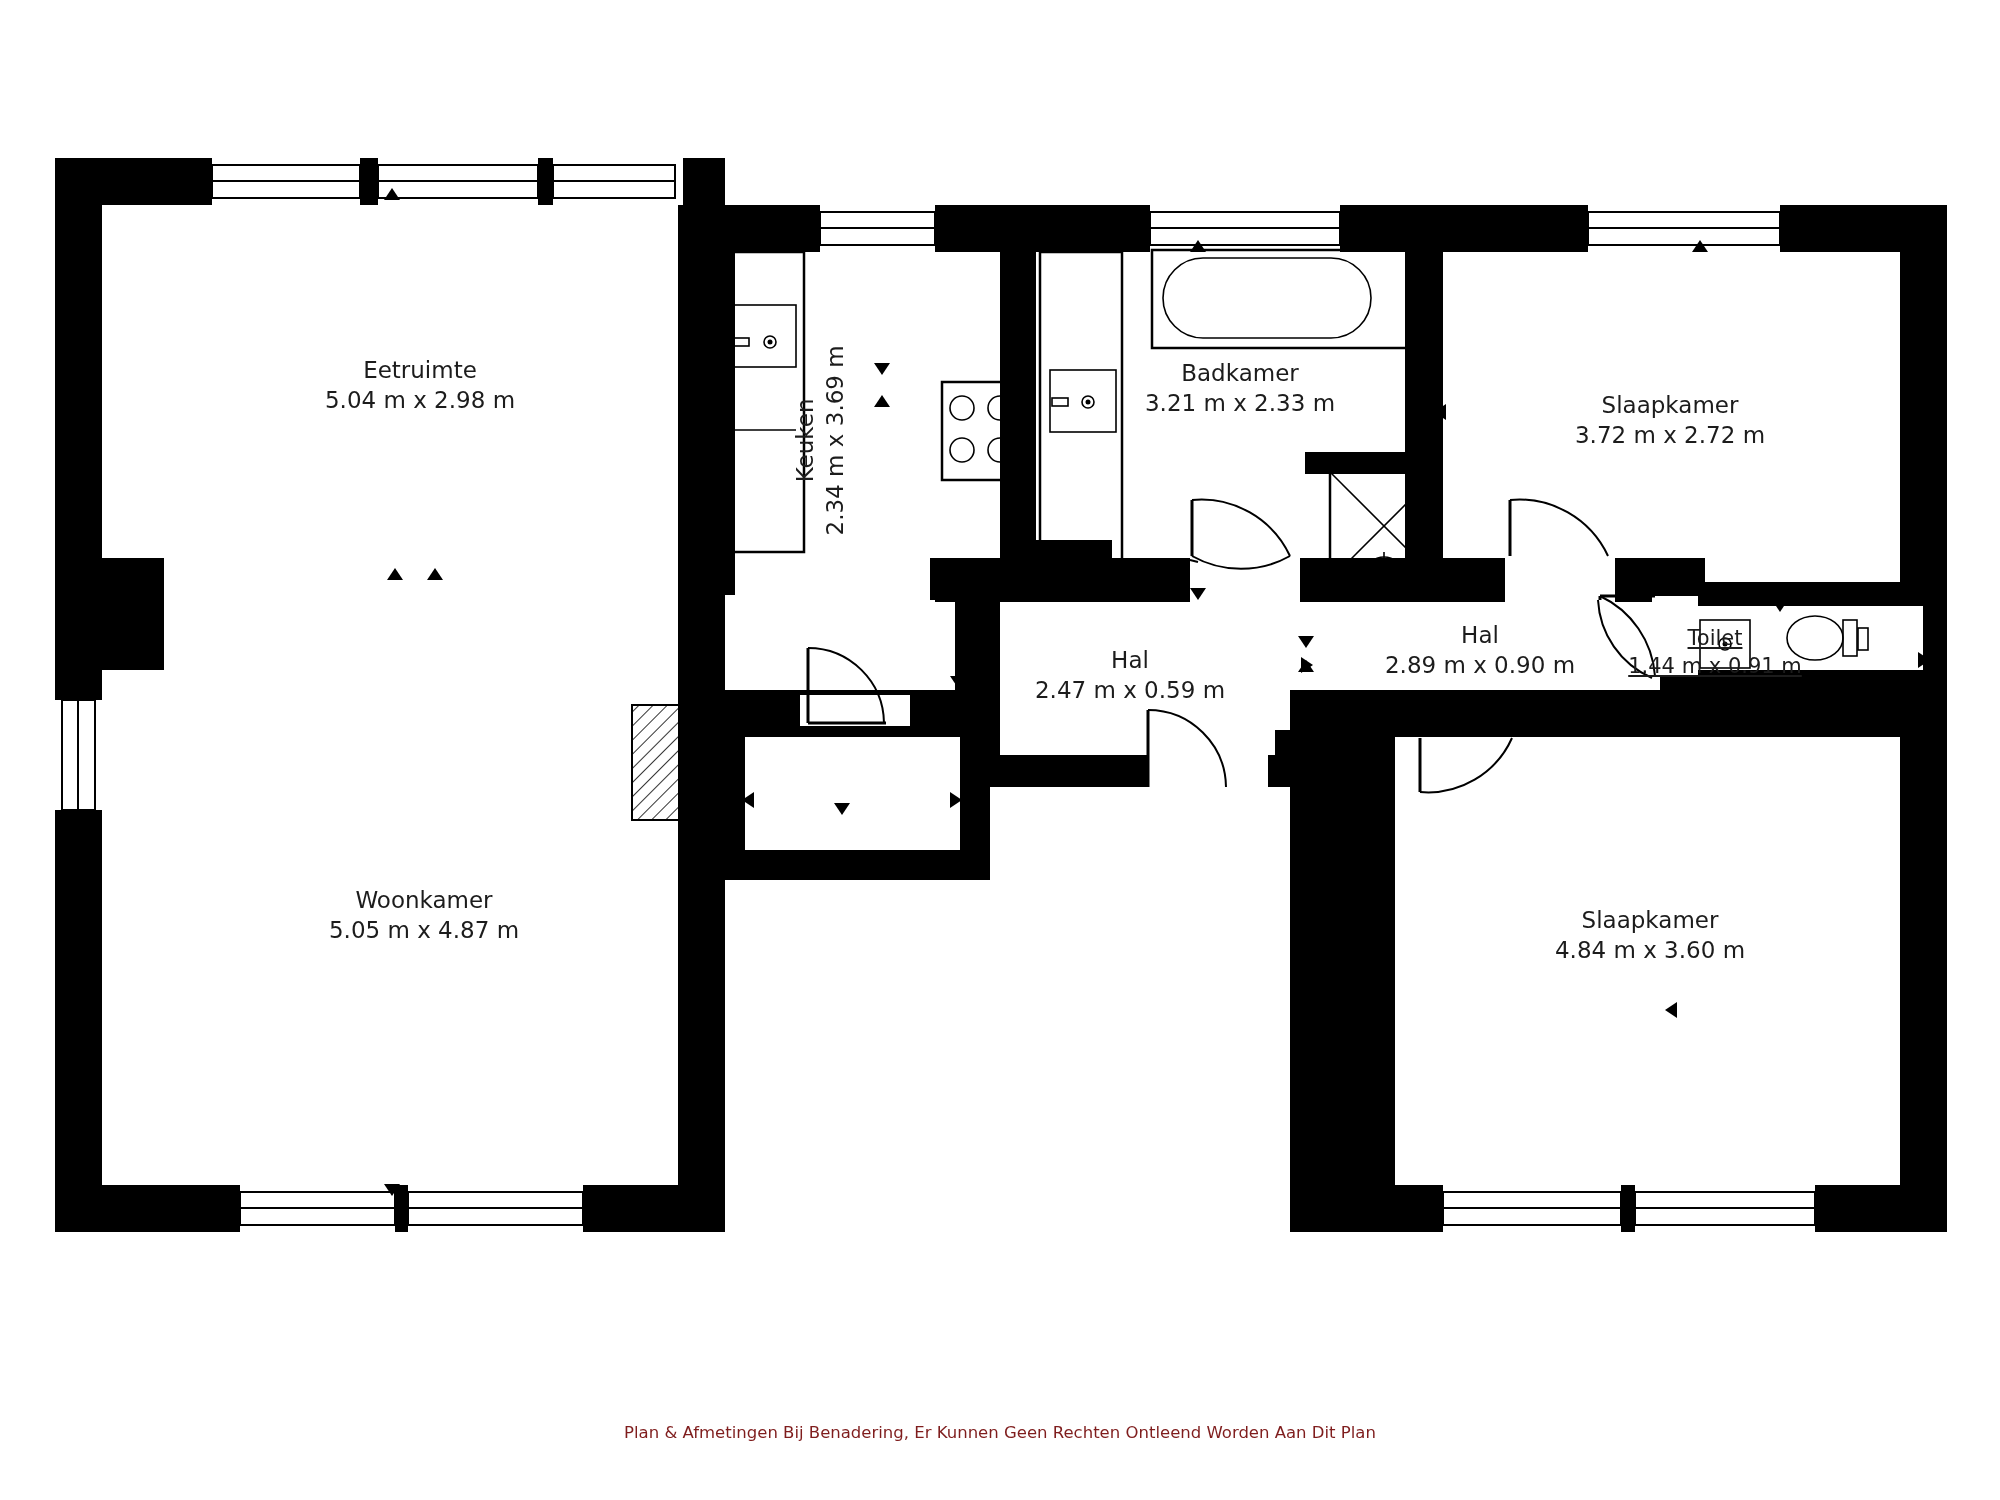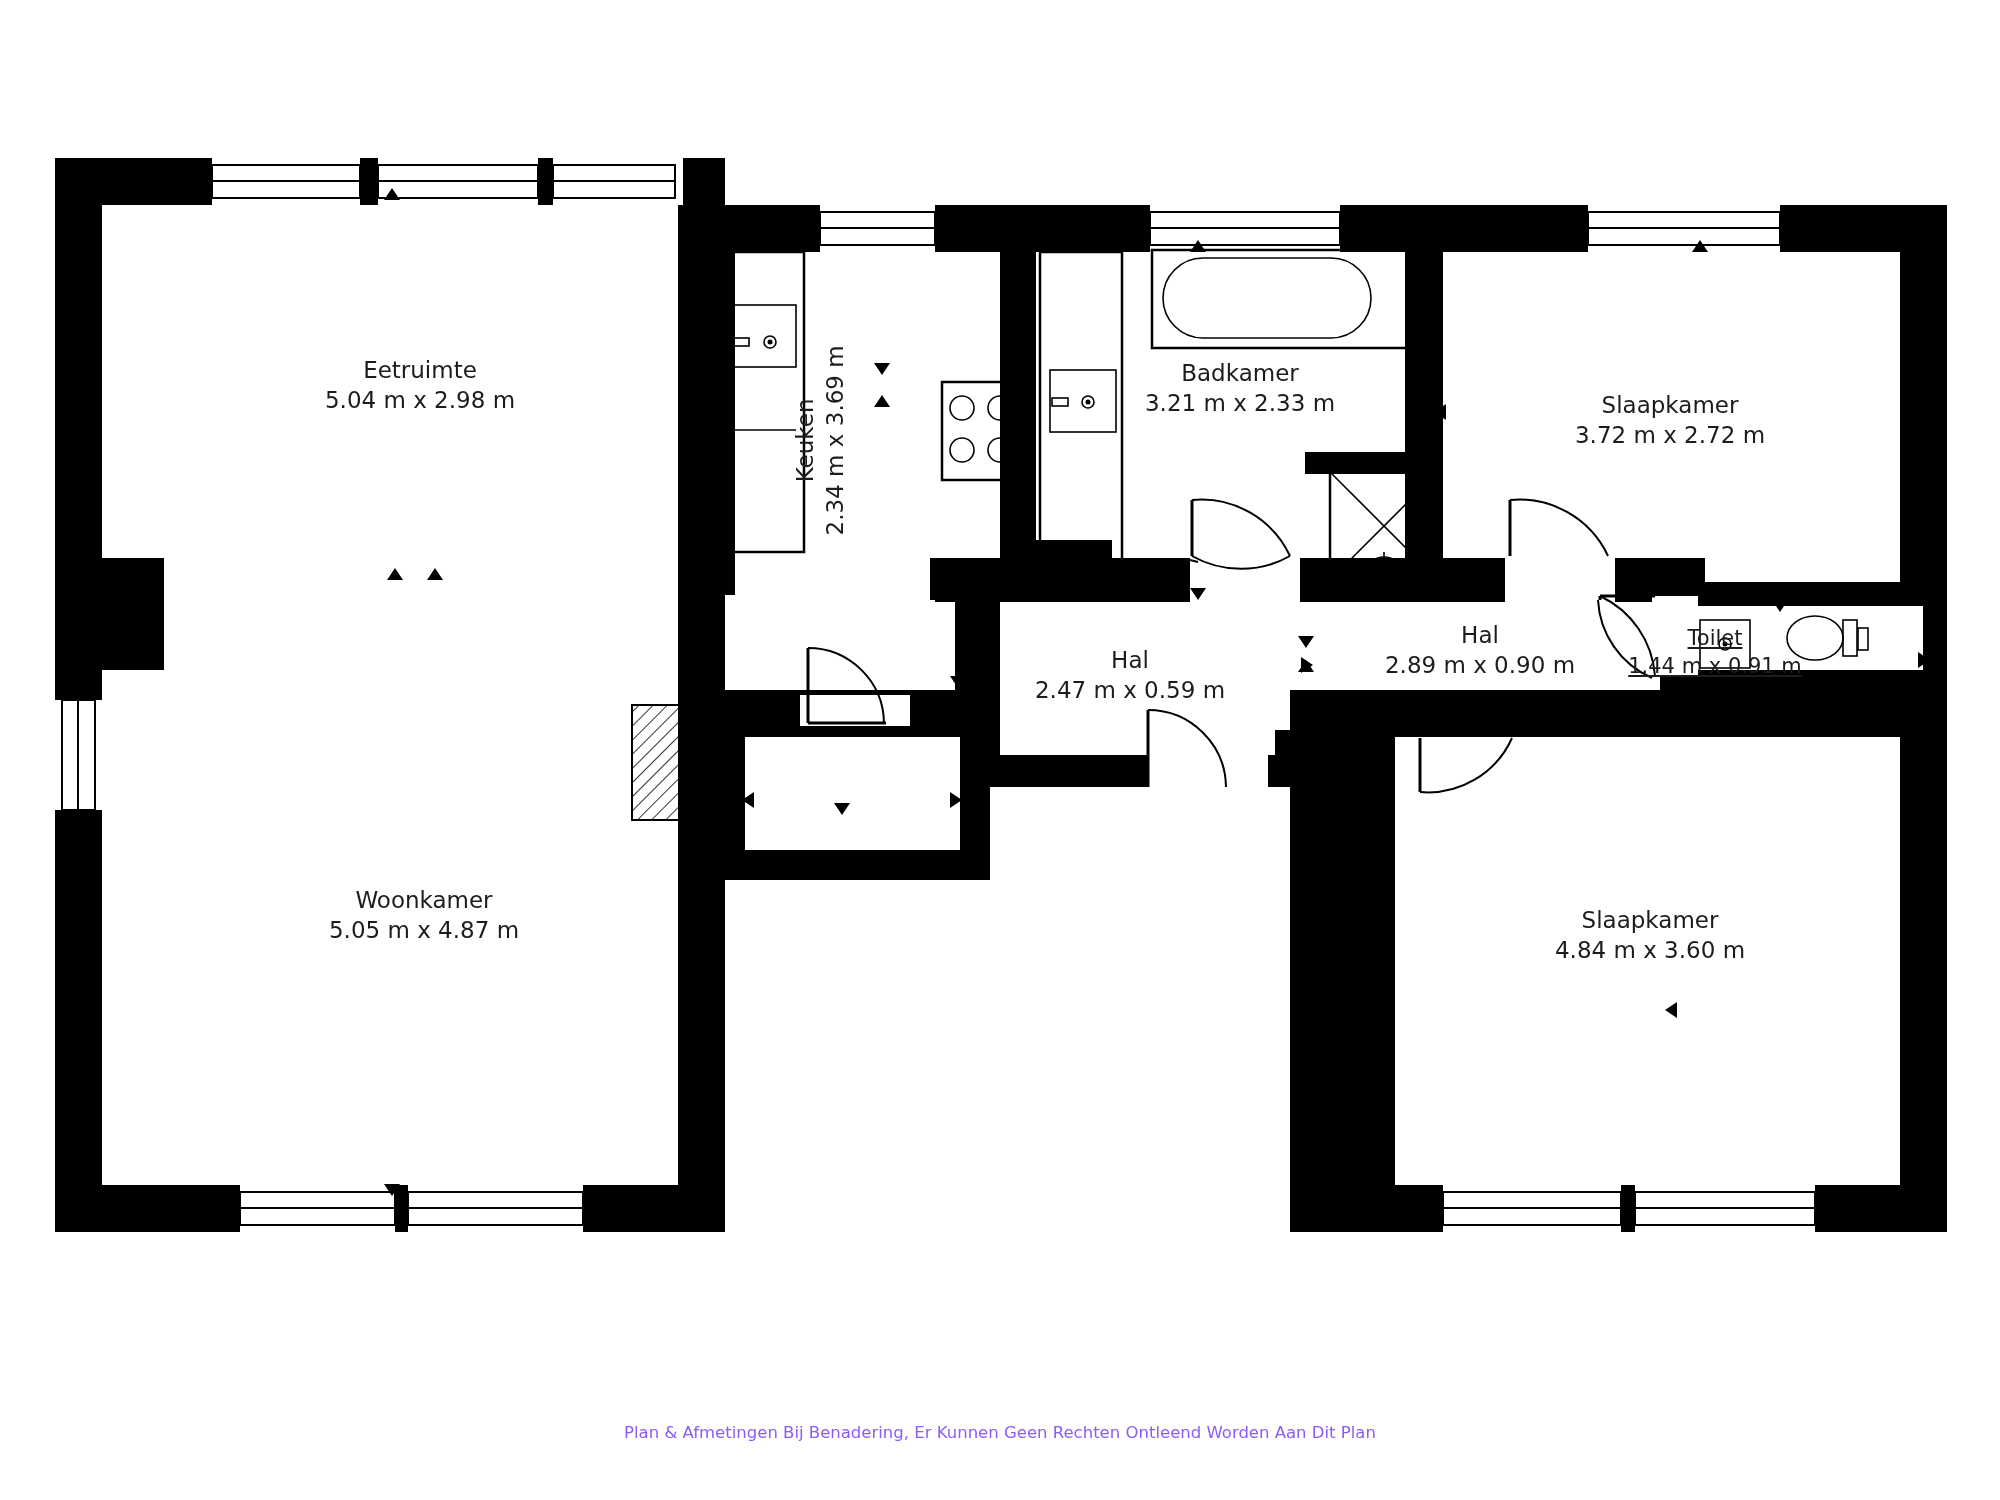--- a/index.html
+++ b/index.html
@@ -55,21 +55,21 @@
   }
   .label.small .name, .label.small .dims { font-size: 21px; text-decoration: underline; }
 
   .footer {
     position: absolute;
     left: 0;
     top: 1423px;
     width: 2000px;
     text-align: center;
     font-size: 16.5px;
-    color: #8b5cf6;
+    color: #7f1d1d;
   }
 </style>
 </head>
 <body>
 
 <div id="plan">
 
   <svg class="floorplan" viewBox="0 0 2000 1500">
 
     <g>

